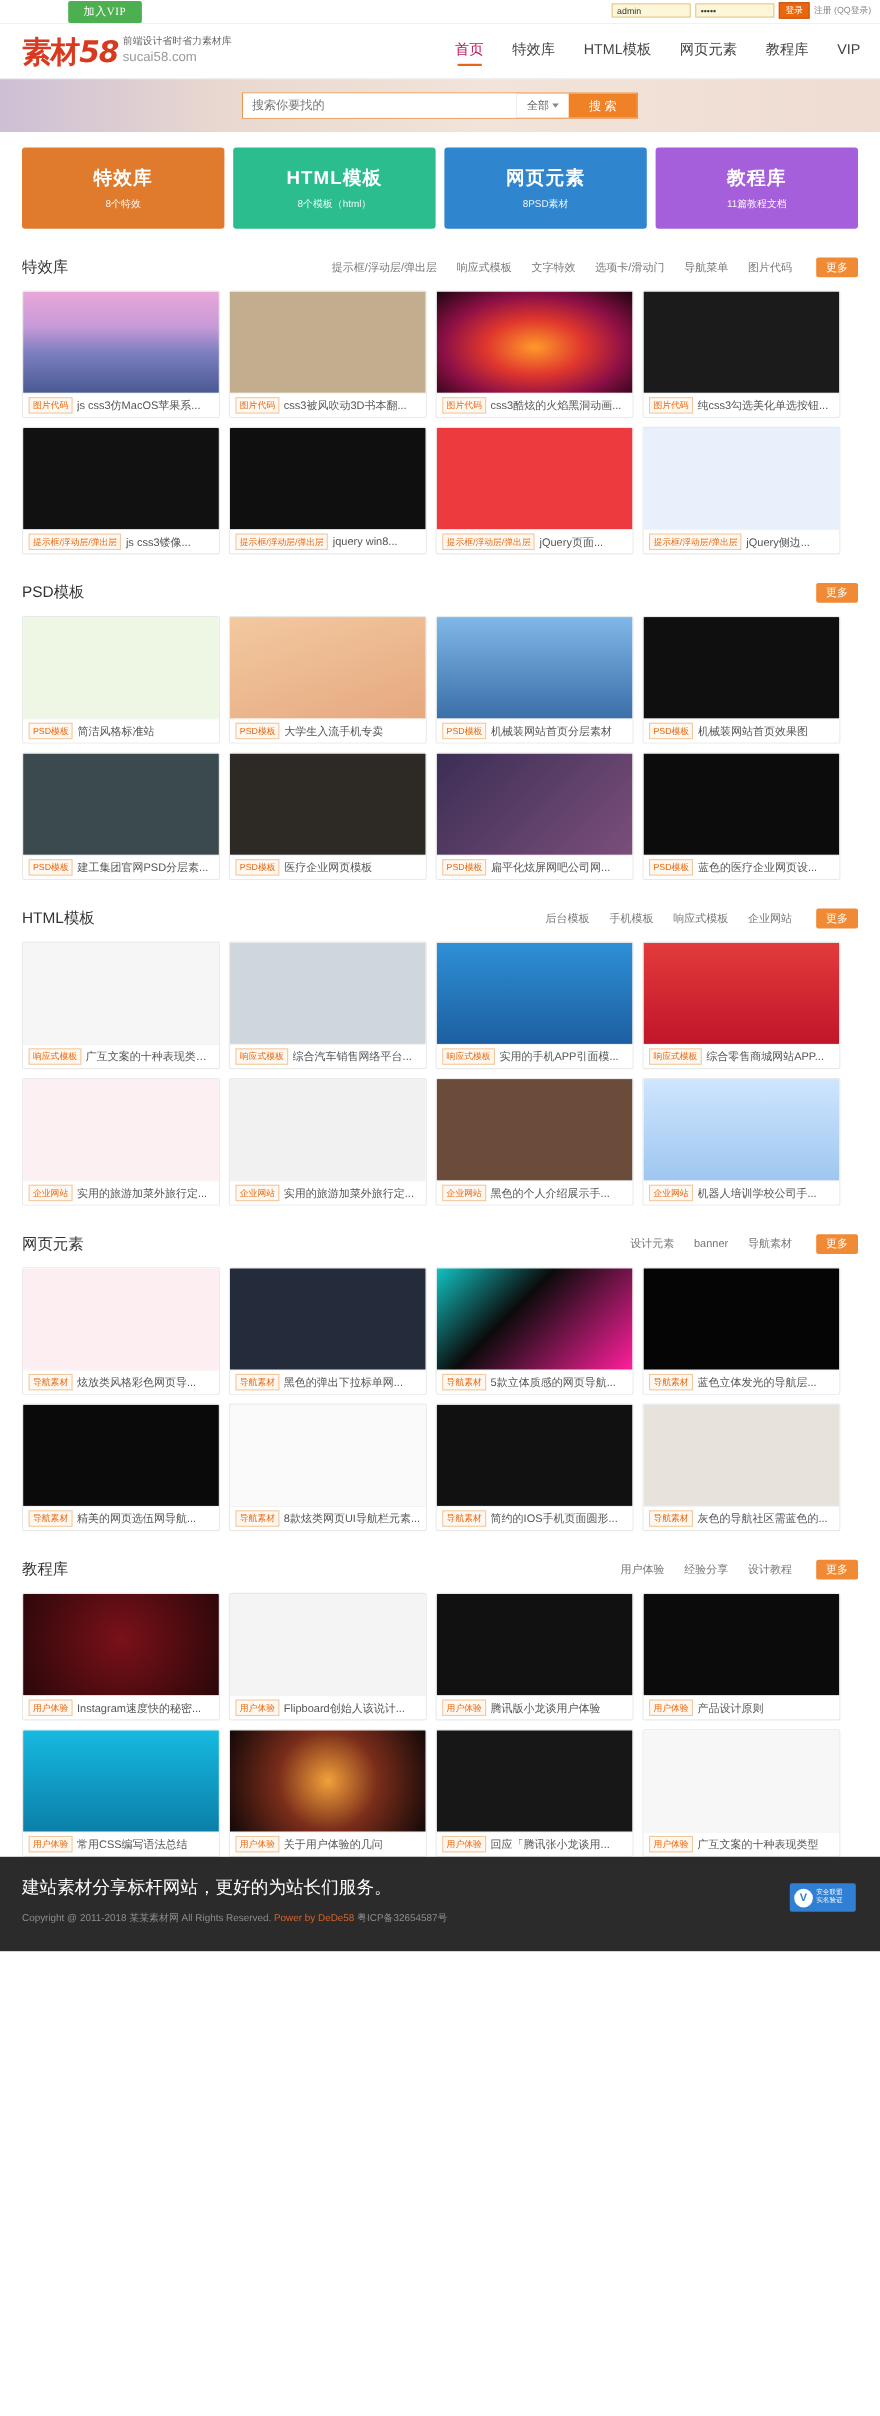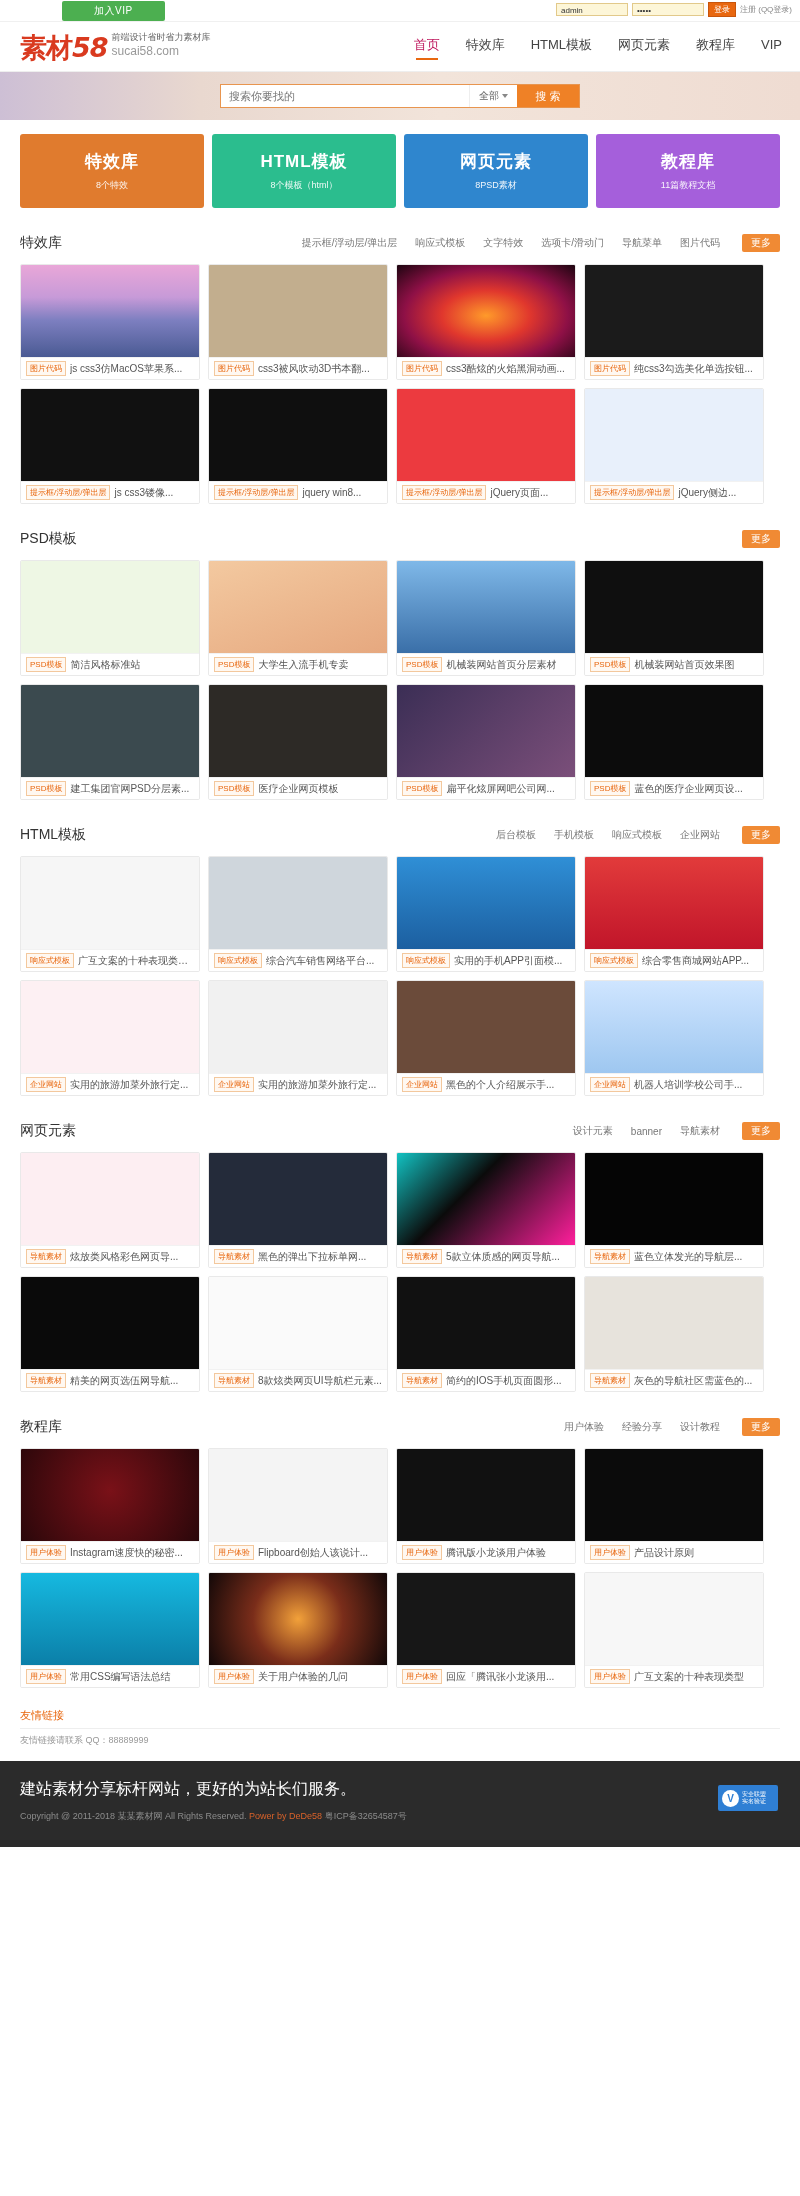--- a/index.html
+++ b/index.html
@@ -17,23 +17,24 @@
     display: flex;
     align-items: center;
     position: relative;
     border-bottom: 1px solid #f0f0f0;
   }
   .vip-btn {
     margin-left: 62px;
     background: #4caf50;
     color: #fff;
     font-size: 10px;
-    padding: 3px 32px;
+    padding: 3px 14px;
     border-radius: 2px;
     letter-spacing: .5px;
+    font-family: Liberation Serif, serif;
   }
   .topbar-right {
     position: absolute;
     right: 8px;
     top: 2px;
     display: flex;
     align-items: center;
     gap: 4px;
   }
   .tb-input {
@@ -707,24 +708,20 @@
             <div class="thumb a-wire"></div>
             <div class="cap">
               <span class="tag">用户体验</span>
               <span class="cap-txt">广互文案的十种表现类型</span>
             </div>
           </div>
         </div>
       </div>
     </div>
 
-  <div class="friend">
-    <div class="friend-title">友情链接</div>
-    <div class="friend-body">友情链接请联系 QQ：88889999</div>
-  </div>
 </div>
 
 <div class="footer">
   <div class="foot-slogan">建站素材分享标杆网站，更好的为站长们服务。</div>
   <div class="foot-copy">
     <span>Copyright @ 2011-2018 某某素材网 All Rights Reserved.</span>
     <span class="pw">Power by DeDe58</span>
     <span>粤ICP备32654587号</span>
   </div>
   <div class="badge">

